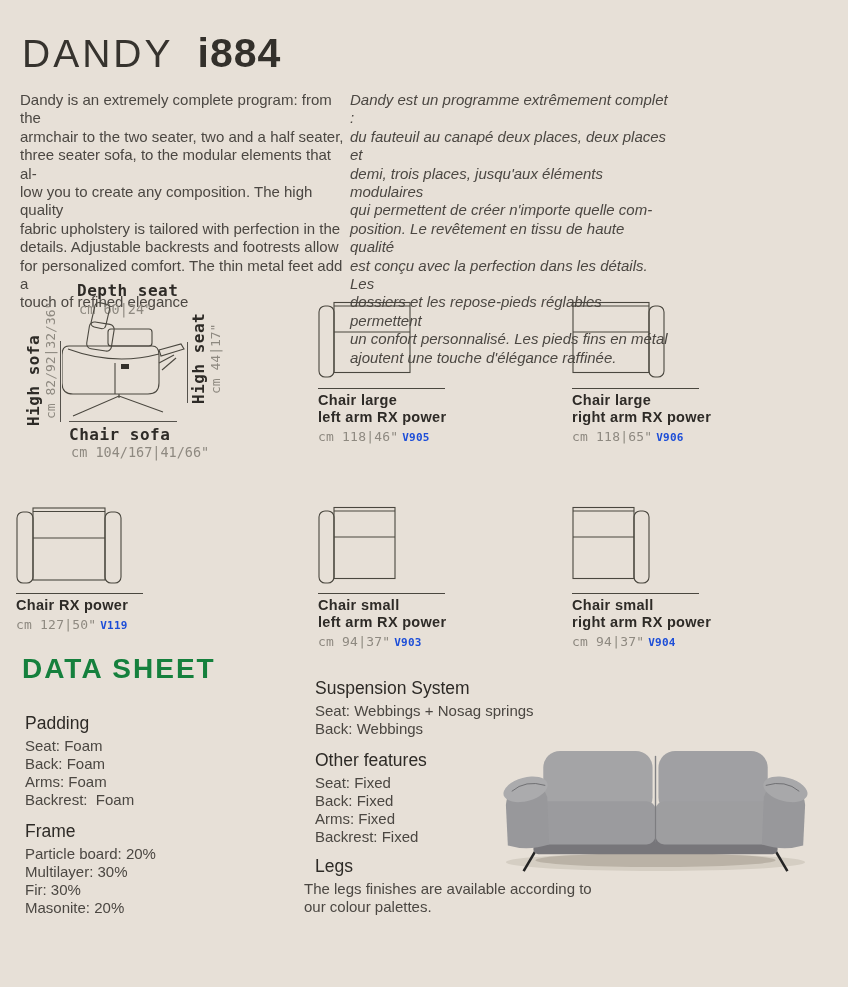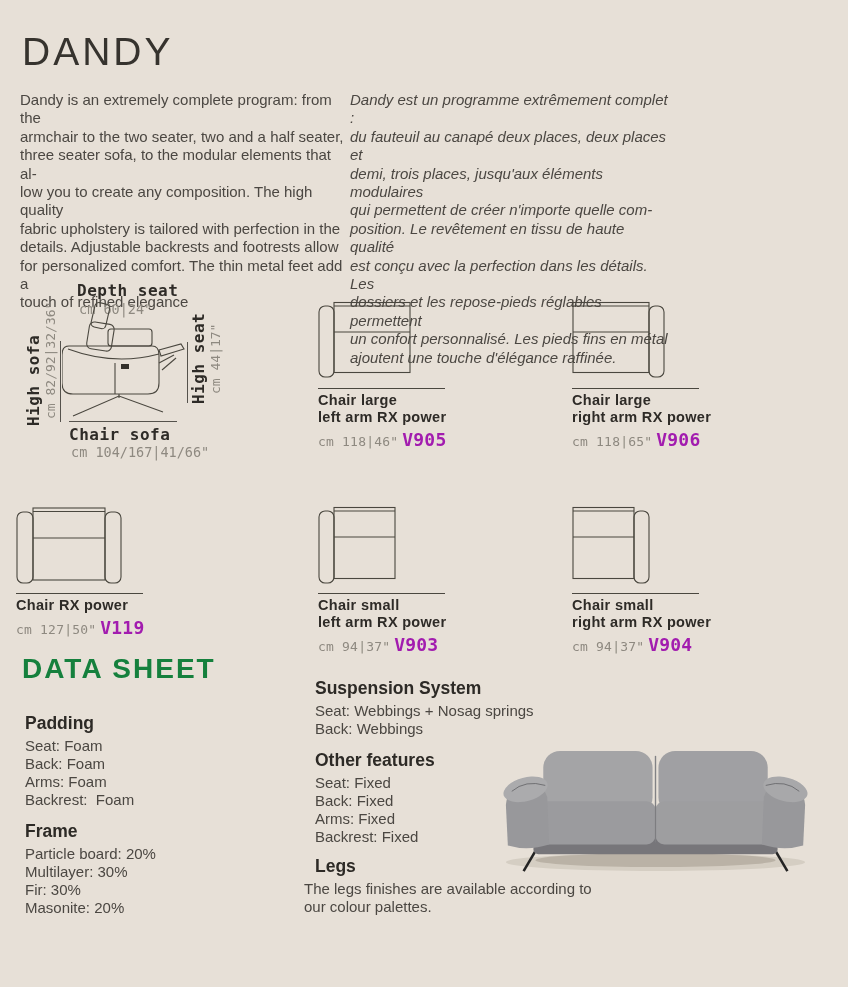--- a/index.html
+++ b/index.html
@@ -61,41 +61,42 @@
     font-family:Liberation Sans, sans-serif; font-weight:700;
     font-size:14.5px; line-height:17px; color:#2e2b27;
     white-space:pre-line; letter-spacing:0.3px;
   }
   .module-size {
     margin-top:3px;
     font-family:"DejaVu Sans Mono", monospace;
     font-size:13px; color:#8e8980; letter-spacing:0.2px;
   }
   .module-size .code {
-    font-weight:700; color:#a21caf; font-size:18px; margin-left:4px;
+    font-weight:700; color:#1d4ed8; font-size:11px; margin-left:4px;
   }
   svg.sketch { stroke:#4a473f; fill:none; stroke-width:1.1; }
 
   
   .ds-title {
     left:22px; top:653px;
     font-size:28px; letter-spacing:2px; color:#15803d; font-weight:700;
   }
-  .ds-heading { font-size:17.5px; font-weight:700; color:#2d2a26; }
+  .ds-heading { font-size:17.5px; font-weight:400; color:#2d2a26; }
   .ds-lines {
     font-size:15px; line-height:18px; color:#4b4742; white-space:pre-wrap;
   }
 </style>
 </head>
 <body>
 
 <div id="page">
 
   <div class="abs brand-row">
     <span class="brand">DANDY</span>
+    <span class="model">i884</span>
   </div>
 
   <p class="abs intro intro-en">Dandy is an extremely complete program: from the
 armchair to the two seater, two and a half seater,
 three seater sofa, to the modular elements that al-
 low you to create any composition. The high quality
 fabric upholstery is tailored with perfection in the
 details. Adjustable backrests and footrests allow
 for personalized comfort. The thin metal feet add a
 touch of refined elegance</p>

